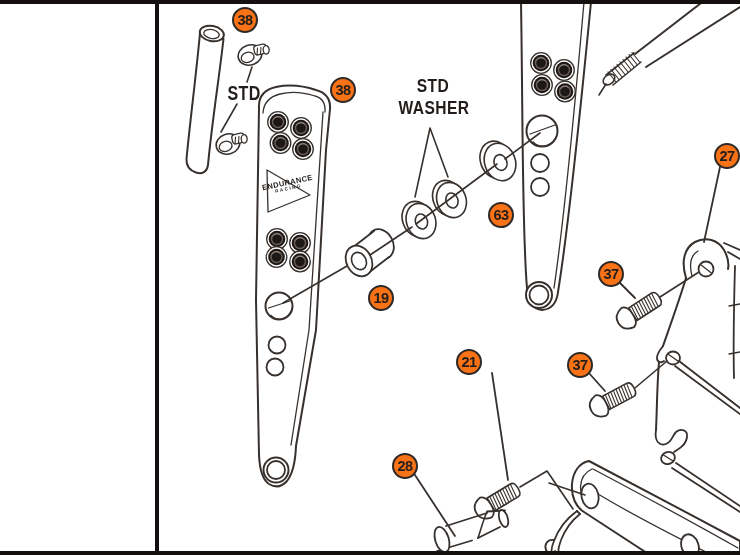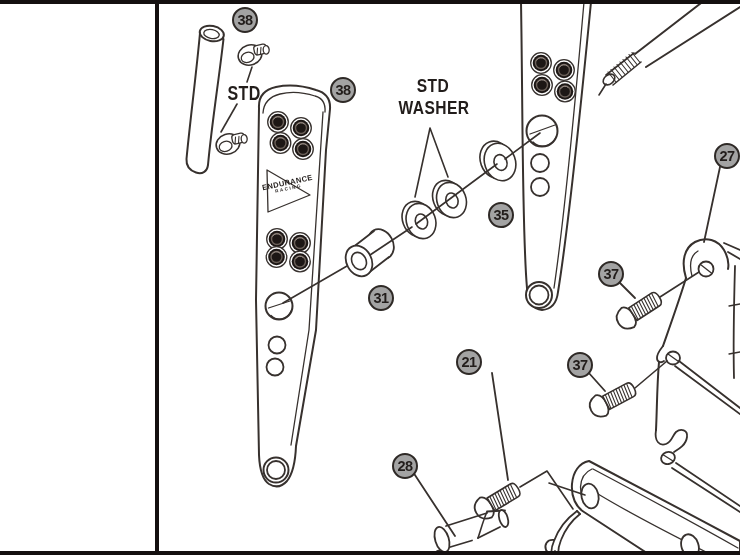--- a/index.html
+++ b/index.html
@@ -8,21 +8,21 @@
   .bar{position:absolute;left:0;width:740px;height:4px;background:#141010;}
   #top-bar{top:0;} #bottom-bar{top:551px;}
   #divider{position:absolute;left:155px;top:0;width:4px;height:555px;background:#141010;}
   svg{position:absolute;left:0;top:0;}
   svg *{vector-effect:non-scaling-stroke;}
   .ln{stroke:#37312e;fill:none;stroke-linecap:round;stroke-linejoin:round;}
   .s2{stroke-width:2;} .s18{stroke-width:1.8;} .s16{stroke-width:1.6;}
   .s13{stroke-width:1.3;} .s11{stroke-width:1.1;}
   .wf{fill:#ffffff;}
   .callout{position:absolute;box-sizing:border-box;width:26px;height:26px;border-radius:50%;
-           border:2.4px solid #2e2926;background:#a3a3a3;color:#221d1b;
+           border:2.4px solid #2e2926;background:#f97316;color:#221d1b;
            display:flex;align-items:center;justify-content:center;
            font-size:14.5px;font-weight:bold;letter-spacing:-0.5px;z-index:5;}
   .diagram-label{position:absolute;color:#221d1b;z-index:5;text-align:center;}
   #std-label{left:222px;top:82px;width:44px;font-size:20px;font-weight:600;
              transform:scaleX(0.8);letter-spacing:0.5px;}
   #std-washer-label{left:391px;top:75px;width:84px;font-size:19px;font-weight:700;
                     line-height:22px;transform:scaleX(0.82);letter-spacing:0.5px;}
   #endurance-logo{left:254px;top:179px;width:68px;transform:rotate(-12deg);
                   line-height:1.05;z-index:4;}
   #endurance-logo .nm{font-size:7.5px;font-weight:800;letter-spacing:0.4px;}
@@ -247,22 +247,22 @@
       <line x1="411" y1="469" x2="455" y2="536"></line>
     </g>
   </svg>
 
   <div class="bar" id="top-bar"></div>
   <div class="bar" id="bottom-bar"></div>
   <div id="divider"></div>
 
   <div class="callout" style="left:232px;top:7px;">38</div>
   <div class="callout" style="left:330px;top:77px;">38</div>
-  <div class="callout" style="left:488px;top:202px;">35</div>
-  <div class="callout" style="left:368px;top:285px;">31</div>
+  <div class="callout" style="left:488px;top:202px;">63</div>
+  <div class="callout" style="left:368px;top:285px;">19</div>
   <div class="callout" style="left:598px;top:261px;">37</div>
   <div class="callout" style="left:714px;top:143px;">27</div>
   <div class="callout" style="left:567px;top:352px;">37</div>
   <div class="callout" style="left:456px;top:349px;">21</div>
   <div class="callout" style="left:392px;top:445px;margin-top:8px;">28</div>
 
   <div class="diagram-label" id="std-label">STD</div>
   <div class="diagram-label" id="std-washer-label">
     <div>STD</div>
     <div>WASHER</div>

